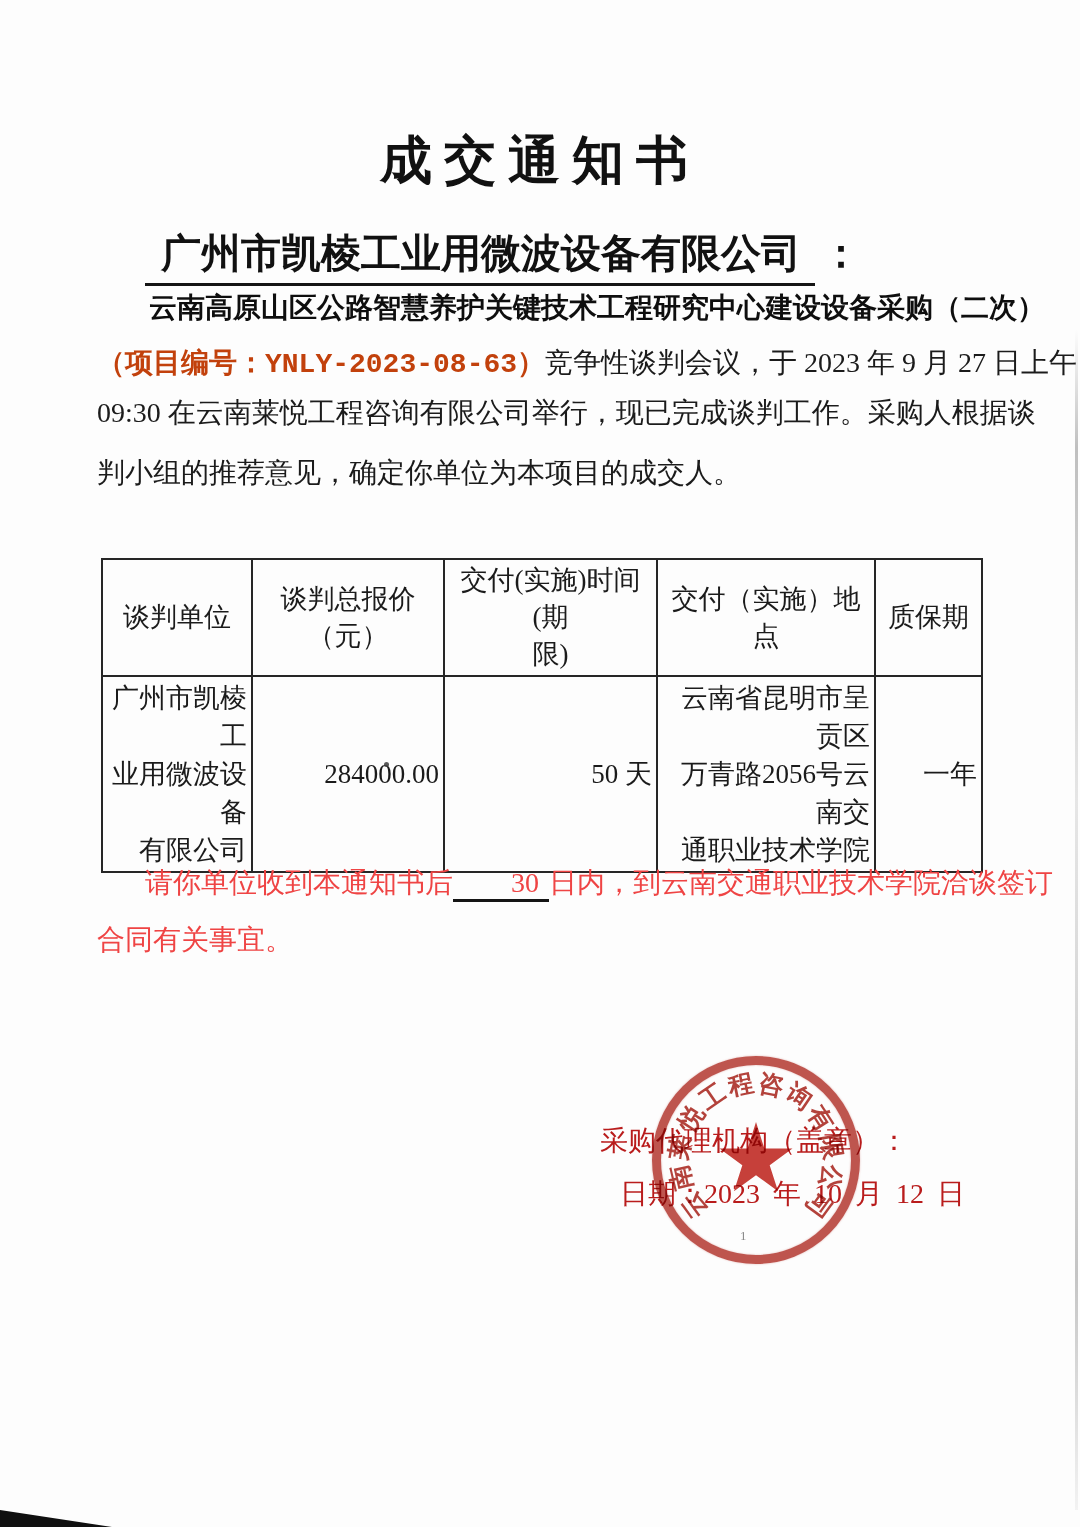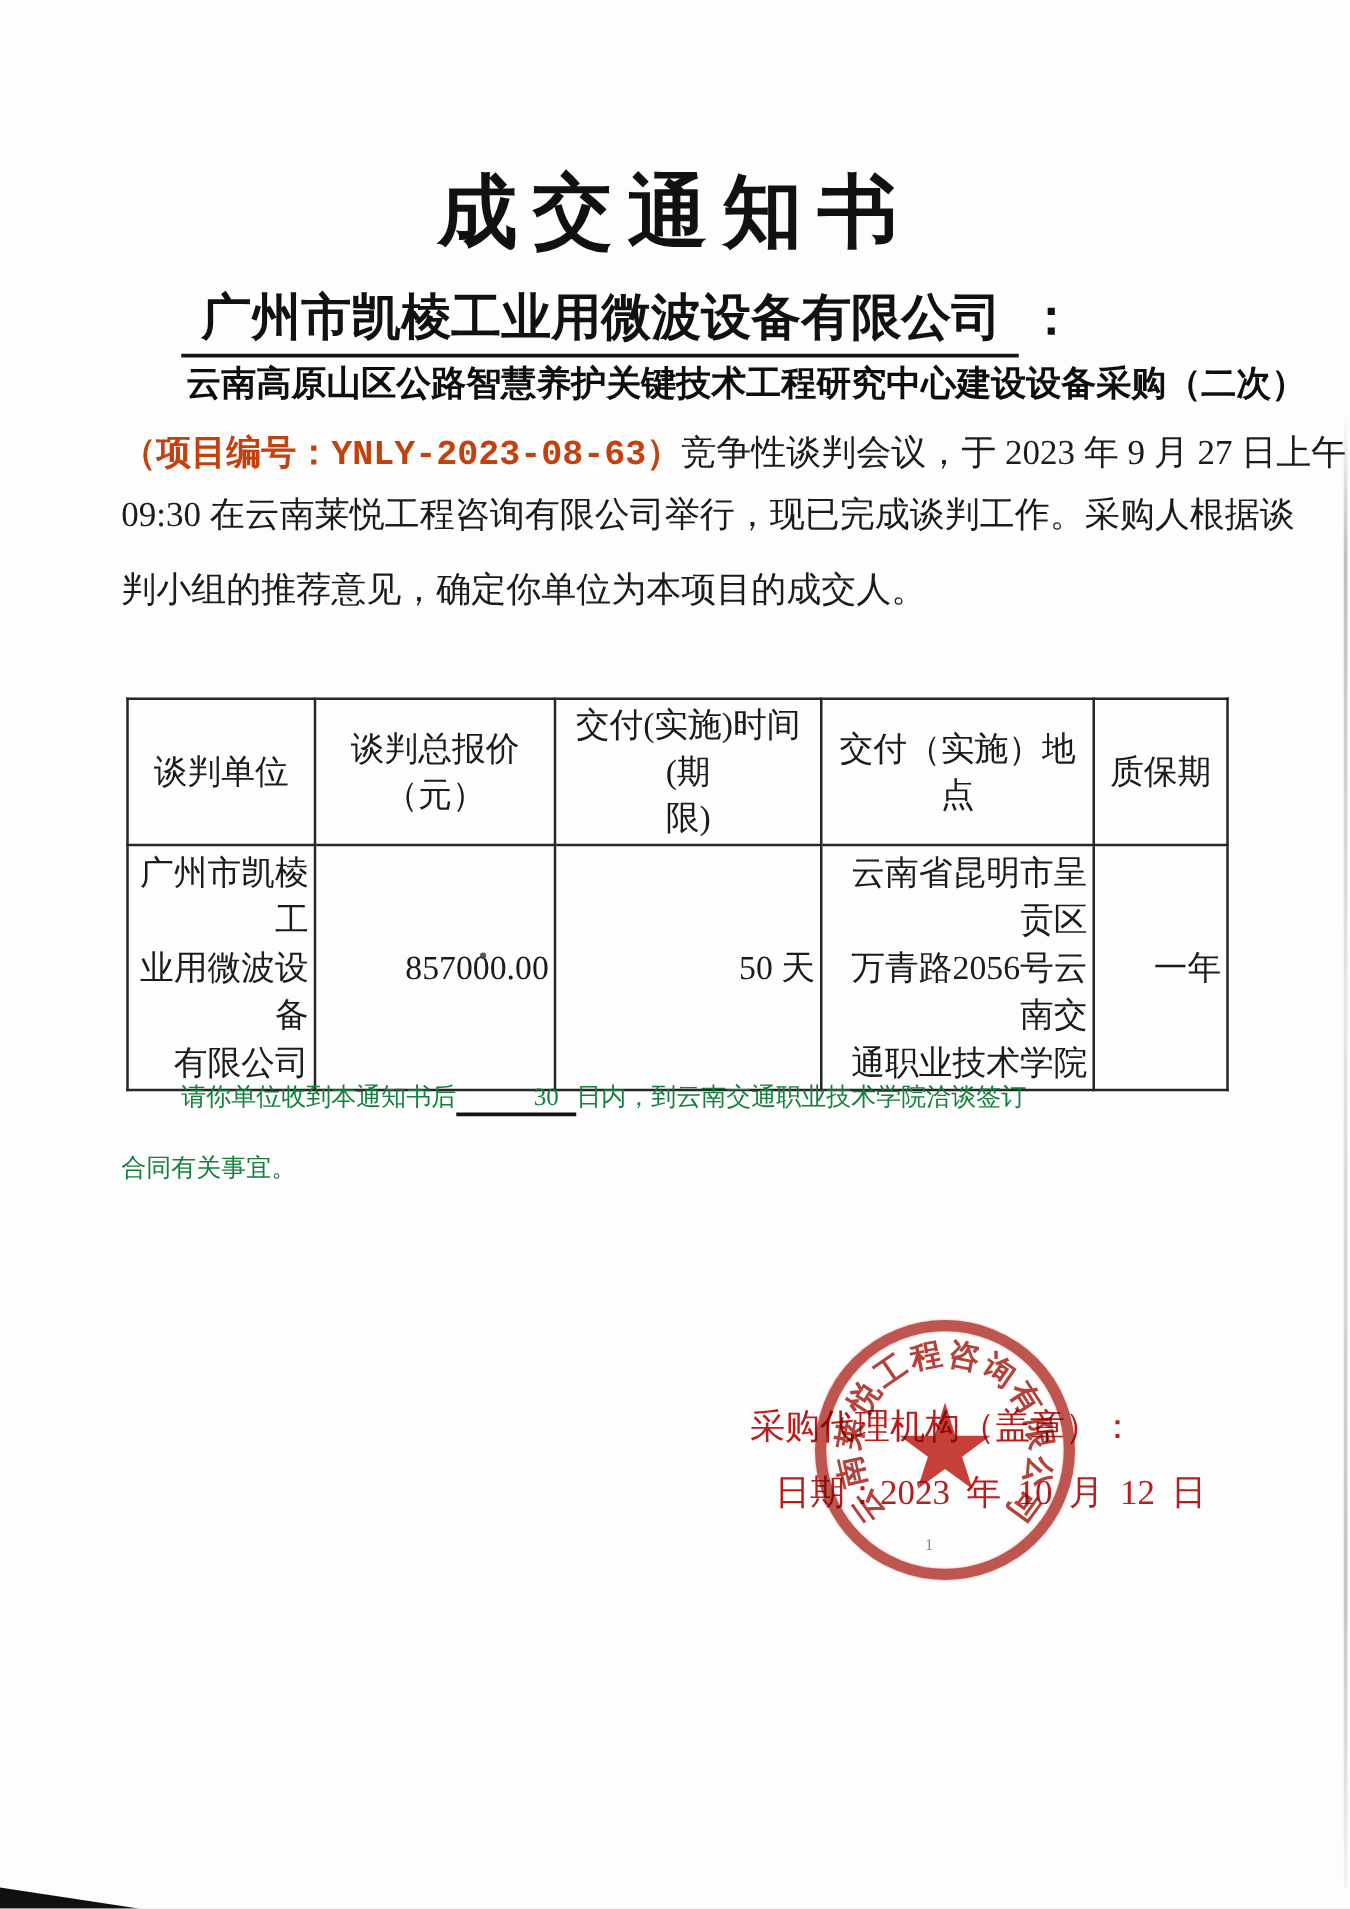--- a/index.html
+++ b/index.html
@@ -8,21 +8,21 @@
     width:1080px;height:1527px;
     margin:0 auto;
     background:#fdfdfd;
     overflow:hidden;
     font-family:"Liberation Serif","DejaVu Serif",serif;
     color:#1b1b1b;
   }
   .doc-title{
     position:absolute;top:126px;left:0;right:0;
     text-align:center;
-    font-size:64px;font-weight:900;
+    font-size:52px;font-weight:900;
     letter-spacing:12px;
     color:#111;
   }
   .addressee{
     position:absolute;top:226px;left:145px;
     font-size:40px;font-weight:bold;color:#111;
     white-space:nowrap;
   }
   .addressee .name{
     display:inline-block;
@@ -52,21 +52,21 @@
     text-align:center;vertical-align:middle;
     font-weight:normal;
     white-space:pre-line;
     padding:2px 4px;
     color:#1b1b1b;
   }
   .info-table th{height:79px;font-size:27px;line-height:37px;}
   .info-table td{height:148px;font-size:27px;line-height:38px;text-align:right;}
   .closing-line{
     position:absolute;left:97px;width:868px;
-    font-size:20px;color:#15803d;
+    font-size:28px;color:#ef4444;
     white-space:nowrap;
   }
   .closing-line .blank{
     display:inline-block;min-width:88px;
     text-align:center;
     border-bottom:3px solid #151515;
     padding:0 4px 0 4px;
   }
   .sig-line{
     position:absolute;
@@ -157,21 +157,21 @@
 限)</th>
         <th>交付（实施）地点</th>
         <th>质保期</th>
       </tr>
     </thead>
     <tbody>
       <tr>
         <td>广州市凯棱工
 业用微波设备
 有限公司</td>
-        <td>857000.00</td>
+        <td>284000.00</td>
         <td>50 天</td>
         <td>云南省昆明市呈贡区
 万青路2056号云南交
 通职业技术学院</td>
         <td>一年</td>
       </tr>
     </tbody>
   </table>
 
   <div class="closing-line" style="top:864px;text-indent:48px;"><span>请你单位收到本通知书后</span><span class="blank">30</span><span>日内，到云南交通职业技术学院洽谈签订</span></div>

